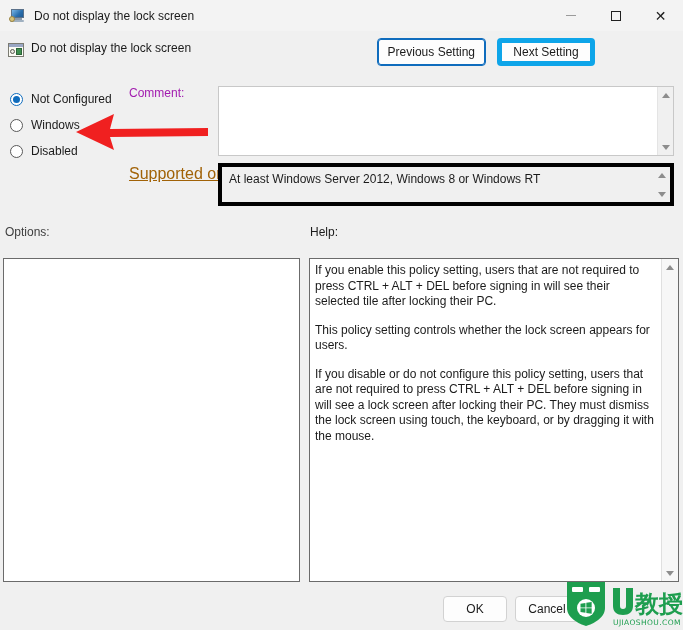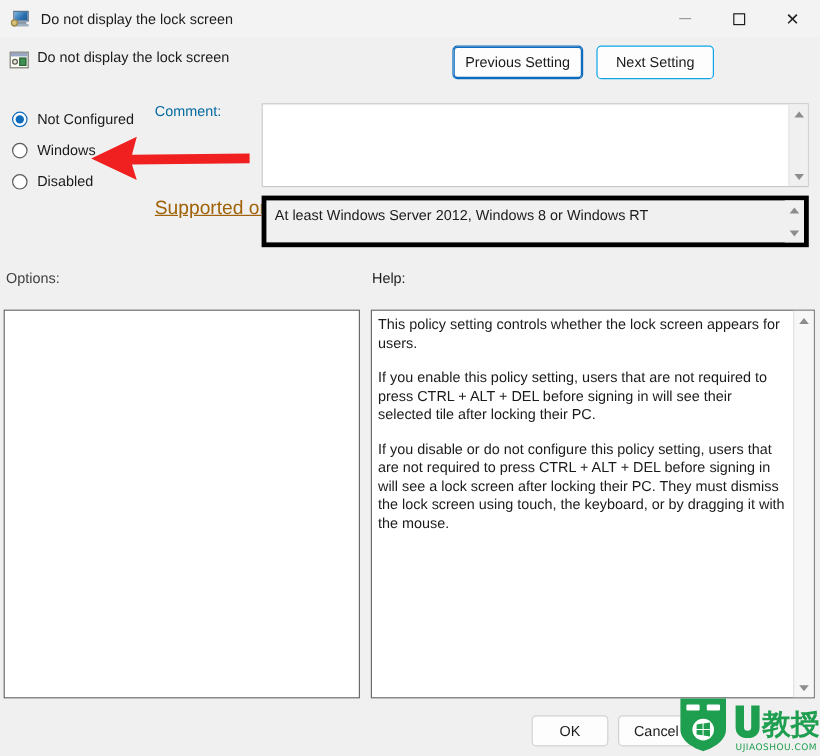--- a/index.html
+++ b/index.html
@@ -155,21 +155,21 @@
     position: absolute;
     right: 88px; top: 0px;
     display: flex;
     gap: 11px;
   }
   .navbtn {
     height: 28px;
     min-width: 98px;
     padding: 0 10px;
     background: #fdfdfd;
-    border: 1px solid #0ea5e9;
+    border: 5px solid #0ea5e9;
     border-radius: 4px;
     font-family: "Liberation Sans", sans-serif;
     font-size: 12px;
     color: #1b1b1b;
     display: flex;
     align-items: center;
     justify-content: center;
     box-sizing: border-box;
     cursor: default;
   }
@@ -216,21 +216,21 @@
     font-size: 12px;
     color: #1b1b1b;
     white-space: nowrap;
   }
 
   
   .lbl-comment {
     position: absolute;
     left: 129px; top: 86px;
     font-size: 12px;
-    color: #0369a1;
+    color: #a21caf;
   }
   .comment-box {
     position: absolute;
     left: 218px; top: 86px;
     width: 456px; height: 70px;
     background: #fff;
     border: 1px solid #c8c8c8;
     box-sizing: border-box;
     display: flex;
   }
@@ -475,22 +475,22 @@
   </div>
 </div>
 
 <div class="lbl-options">Options:</div>
 <div class="lbl-help">Help:</div>
 
 <div class="options-panel"></div>
 
 <div class="help-panel">
   <div class="help-text">
+    <p>If you enable this policy setting, users that are not required to press CTRL + ALT + DEL before signing in will see their selected tile after locking their PC.</p>
     <p>This policy setting controls whether the lock screen appears for users.</p>
-    <p>If you enable this policy setting, users that are not required to press CTRL + ALT + DEL before signing in will see their selected tile after locking their PC.</p>
     <p>If you disable or do not configure this policy setting, users that are not required to press CTRL + ALT + DEL before signing in will see a lock screen after locking their PC. They must dismiss the lock screen using touch, the keyboard, or by dragging it with the mouse.</p>
   </div>
   <div class="help-scroll">
     <span class="sb-arrow">
         <span class="tri-up"></span>
       </span>
     <span class="sb-arrow">
         <span class="tri-down"></span>
       </span>
   </div>

